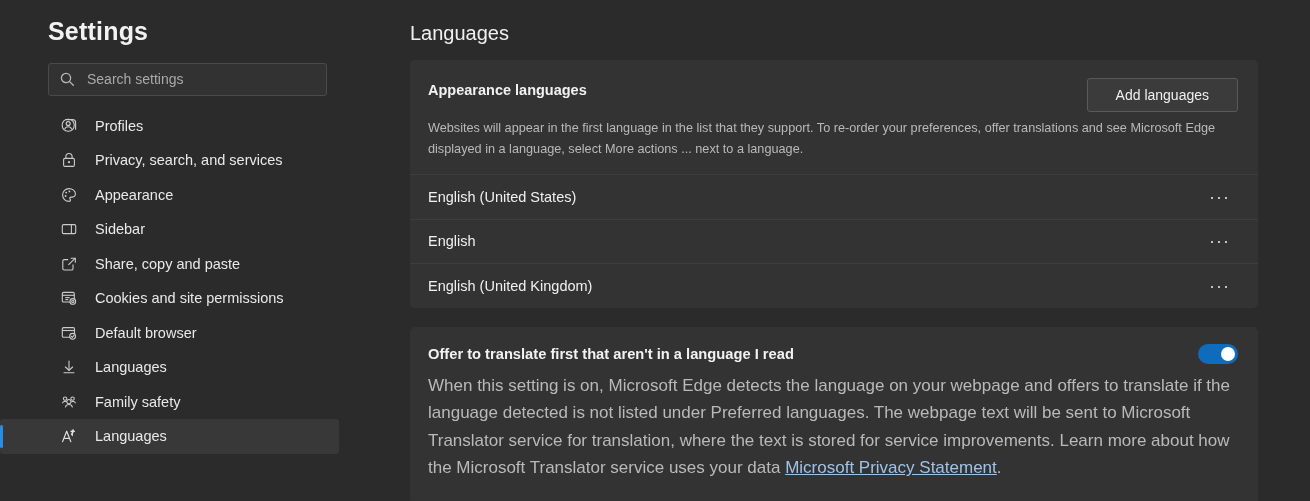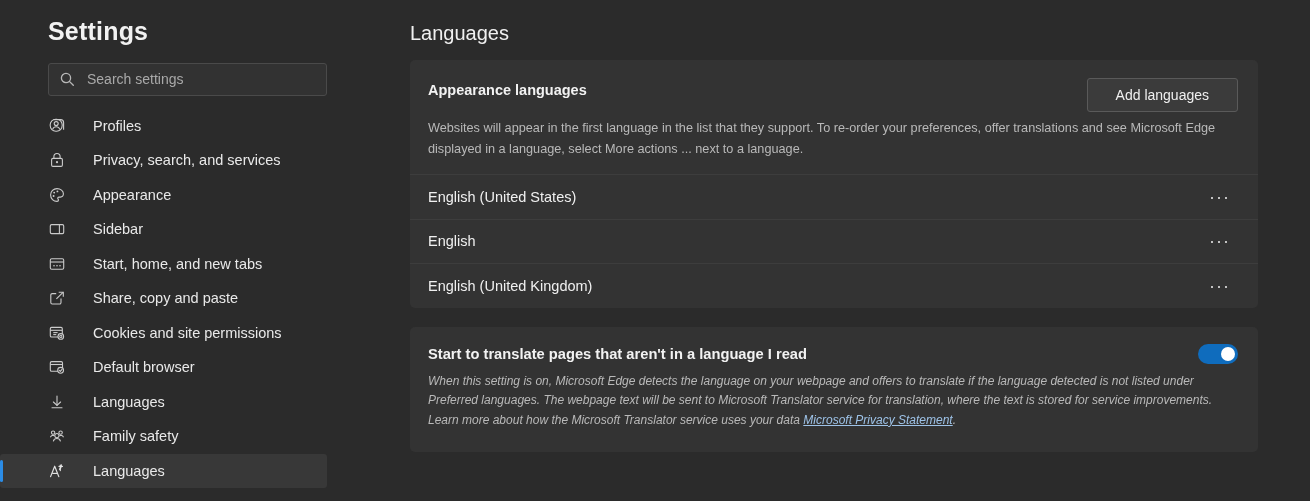--- a/index.html
+++ b/index.html
@@ -74,28 +74,27 @@
   .nav {
     margin-top: 13px;
     display: flex;
     flex-direction: column;
   }
   .nav-item {
     position: relative;
     height: 34.5px;
     display: flex;
     align-items: center;
-    padding-left: 48px;
+    padding-left: 60px;
     width: 279px;
     box-sizing: content-box;
     color: #e9e9e9;
     font-size: 14.5px;
     border-radius: 3px;
     cursor: default;
-    gap: 10px;
   }
   .nav-item .nav-icon {
     width: 18px;
     height: 18px;
     flex: 0 0 18px;
     margin-right: 17px;
     opacity: .92;
   }
   .nav-item.selected {
     background: #383838;
@@ -240,24 +239,23 @@
     position: absolute;
     top: 3px;
     right: 3px;
     width: 14px;
     height: 14px;
     border-radius: 50%;
     background: #ffffff;
   }
   .translate-desc {
     color: #b9b9b9;
-    font-size: 12px;
+    font-size: 17px;
     line-height: 1.62;
     padding: 8px 24px 18px 18px;
-    font-style: italic;
   }
   .privacy-link {
     color: #9ec3e8;
     text-decoration: underline;
     cursor: pointer;
   }
 </style>
 </head>
 <body>
 
@@ -317,32 +315,20 @@
       <div class="nav-item">
         <span class="nav-icon">
           <svg viewBox="0 0 18 18" width="18" height="18" fill="none" stroke="#d9d9d9" stroke-width="1.1">
             <rect x="2.3" y="4.6" width="13.4" height="9" rx="1.3"></rect>
             <line x1="11.4" y1="4.6" x2="11.4" y2="13.6"></line>
           </svg>
         </span>
         <span class="nav-label">Sidebar</span>
       </div>
 
-      <div class="nav-item">
-        <span class="nav-icon">
-          <svg viewBox="0 0 18 18" width="18" height="18" fill="none" stroke="#d9d9d9" stroke-width="1.1">
-            <rect x="2.3" y="3.8" width="13.4" height="10.4" rx="1.4"></rect>
-            <line x1="2.3" y1="7" x2="15.7" y2="7"></line>
-            <circle cx="6" cy="10.7" r=".8" fill="#d9d9d9" stroke="none"></circle>
-            <circle cx="9" cy="10.7" r=".8" fill="#d9d9d9" stroke="none"></circle>
-            <circle cx="12" cy="10.7" r=".8" fill="#d9d9d9" stroke="none"></circle>
-          </svg>
-        </span>
-        <span class="nav-label">Start, home, and new tabs</span>
-      </div>
 
       <div class="nav-item">
         <span class="nav-icon">
           <svg viewBox="0 0 18 18" width="18" height="18" fill="none" stroke="#d9d9d9" stroke-width="1.1">
             <path d="M13 9.6v4a1.4 1.4 0 0 1-1.4 1.4H4.2A1.4 1.4 0 0 1 2.8 13.6V6a1.4 1.4 0 0 1 1.4-1.4h4"></path>
             <path d="M8.4 9.9 15 3.4"></path>
             <path d="M10.7 3.2h4.6v4.5"></path>
           </svg>
         </span>
         <span class="nav-label">Share, copy and paste</span>
@@ -444,21 +430,21 @@
 
       <div class="divider"></div>
       <div class="lang-row">
         <span class="lang-name">English (United Kingdom)</span>
         <button class="more-btn">···</button>
       </div>
     </div>
 
     <div class="card translate-card">
       <div class="translate-head">
-        <div class="translate-title">Start to translate pages that aren't in a language I read</div>
+        <div class="translate-title">Offer to translate first that aren't in a language I read</div>
         <div class="toggle">
           <div class="knob"></div>
         </div>
       </div>
       <div class="translate-desc">
         <span>When this setting is on, Microsoft Edge detects the language on your webpage and offers to translate if the language detected is not listed under Preferred languages. The webpage text will be sent to Microsoft Translator service for translation, where the text is stored for service improvements. Learn more about how the Microsoft Translator service uses your data </span><a class="privacy-link">Microsoft Privacy Statement</a><span>.</span>
       </div>
     </div>
 
   </div>

